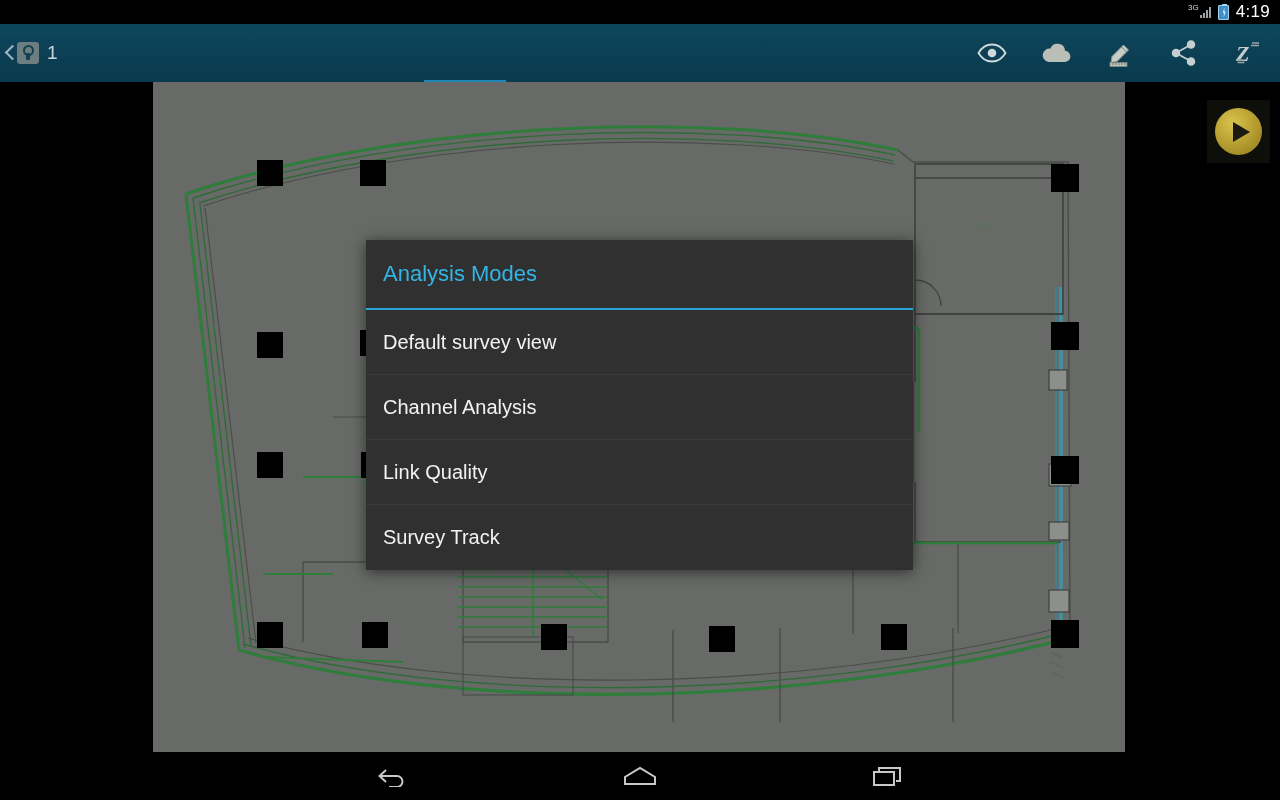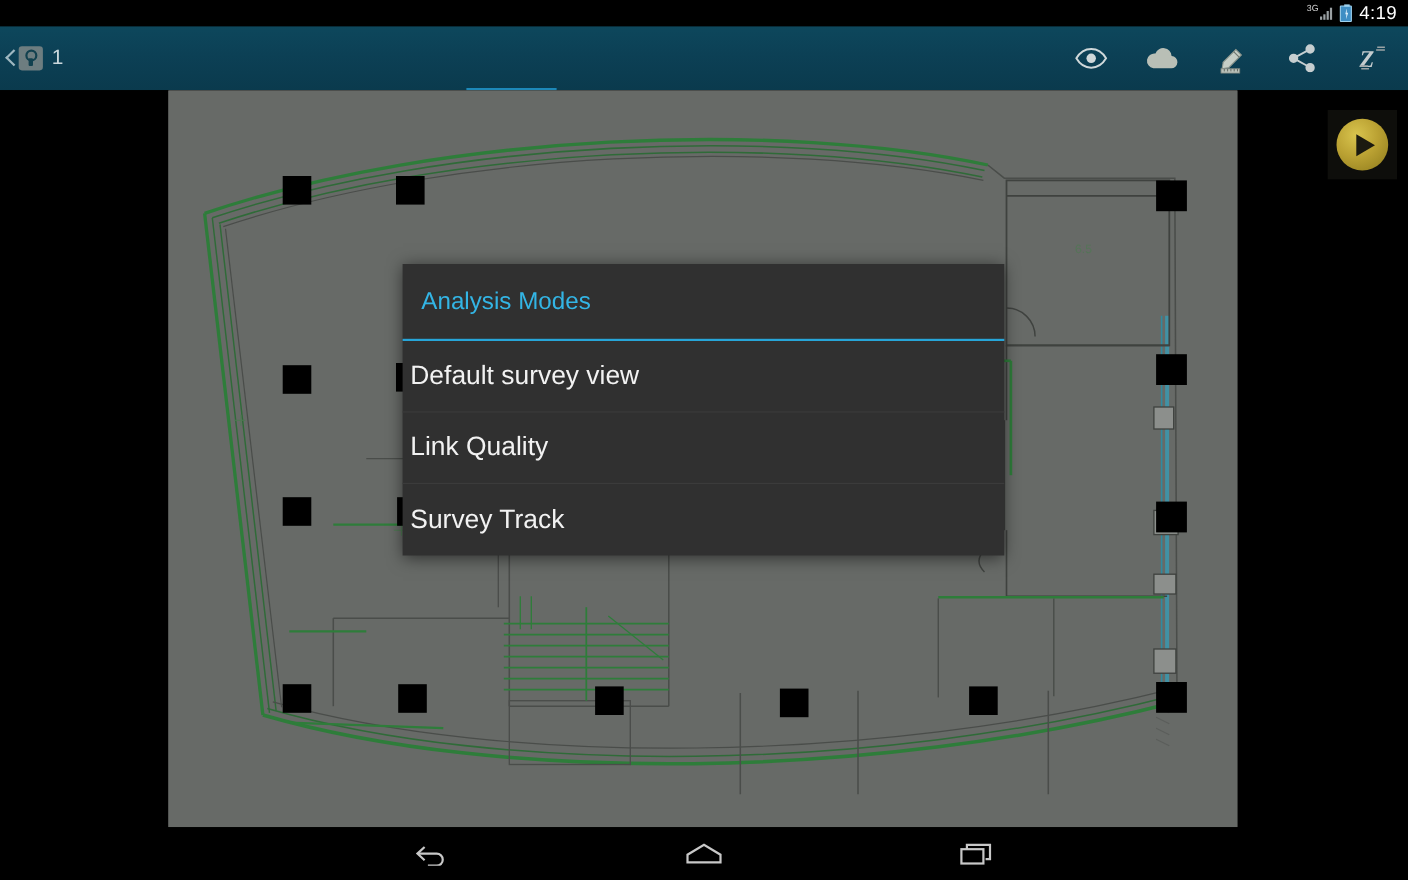--- a/index.html
+++ b/index.html
@@ -132,22 +132,22 @@
     box-shadow:0 2px 14px rgba(0,0,0,.55);
     z-index:30;
   }
   #dialog-title-wrap{
     height:70px; display:flex; align-items:center;
     padding-left:17px; border-bottom:2px solid #27a5d8;
   }
   #dialog-title{ color:#33b5e5; font-size:22px; }
   .dlg-item{
     height:65px; display:flex; align-items:center;
-    padding-left:7px;
-    color:#f2f2f2; font-size:24px;
+    padding-left:17px;
+    color:#f2f2f2; font-size:20px;
     border-bottom:1px solid #3b3b3b;
     cursor:pointer;
   }
   .dlg-item:last-child{ border-bottom:none; }
 
   
   #nav-bar{
     position:absolute; left:0; top:752px; width:1280px; height:48px;
     background:#000;
     display:flex; align-items:center; justify-content:center; gap:176px;
@@ -400,20 +400,23 @@
 
     <div id="dialog">
       <div id="dialog-title-wrap">
         <span id="dialog-title">Analysis Modes</span>
       </div>
 
       <div class="dlg-item">
         <span>Default survey view</span>
       </div>
       <div class="dlg-item">
+        <span>Channel Analysis</span>
+      </div>
+      <div class="dlg-item">
         <span>Link Quality</span>
       </div>
       <div class="dlg-item">
         <span>Survey Track</span>
       </div>
     </div>
 
   </div>
 
   <div id="nav-bar">

